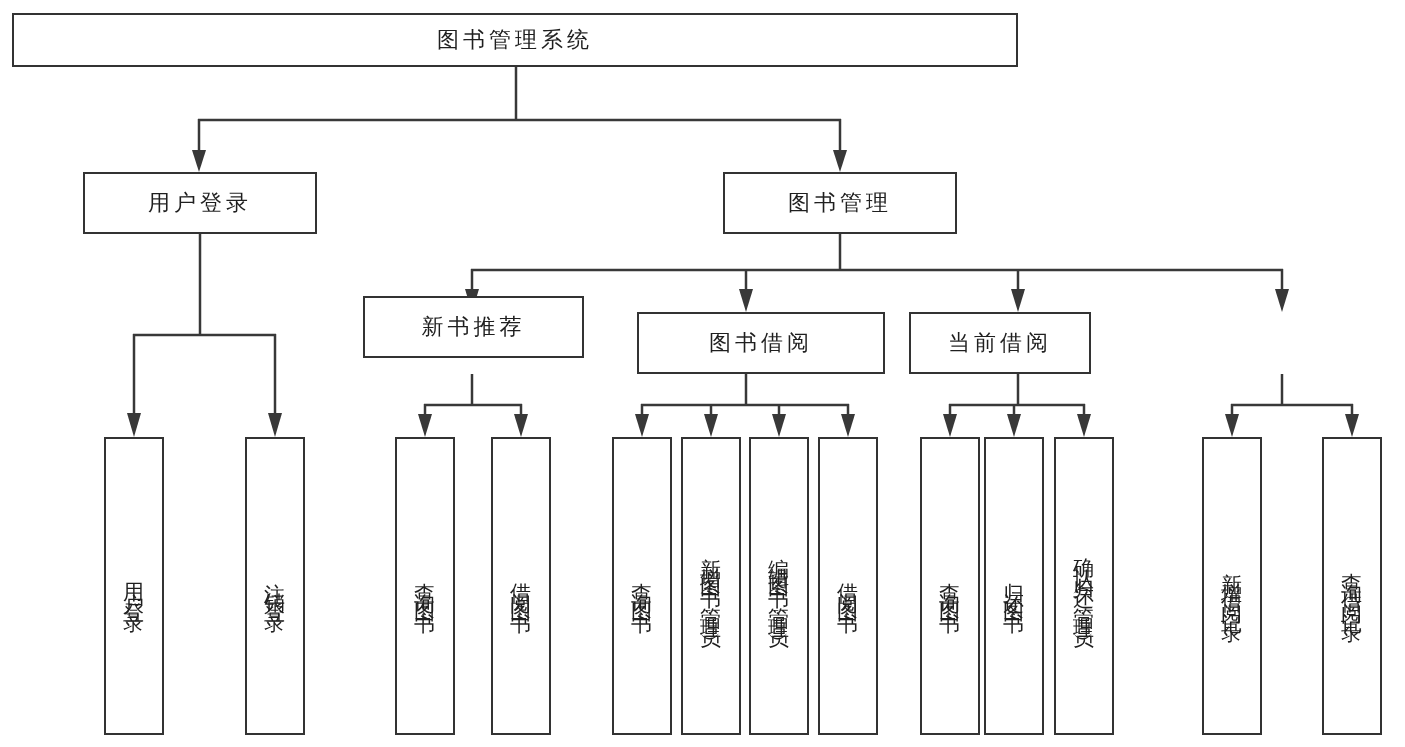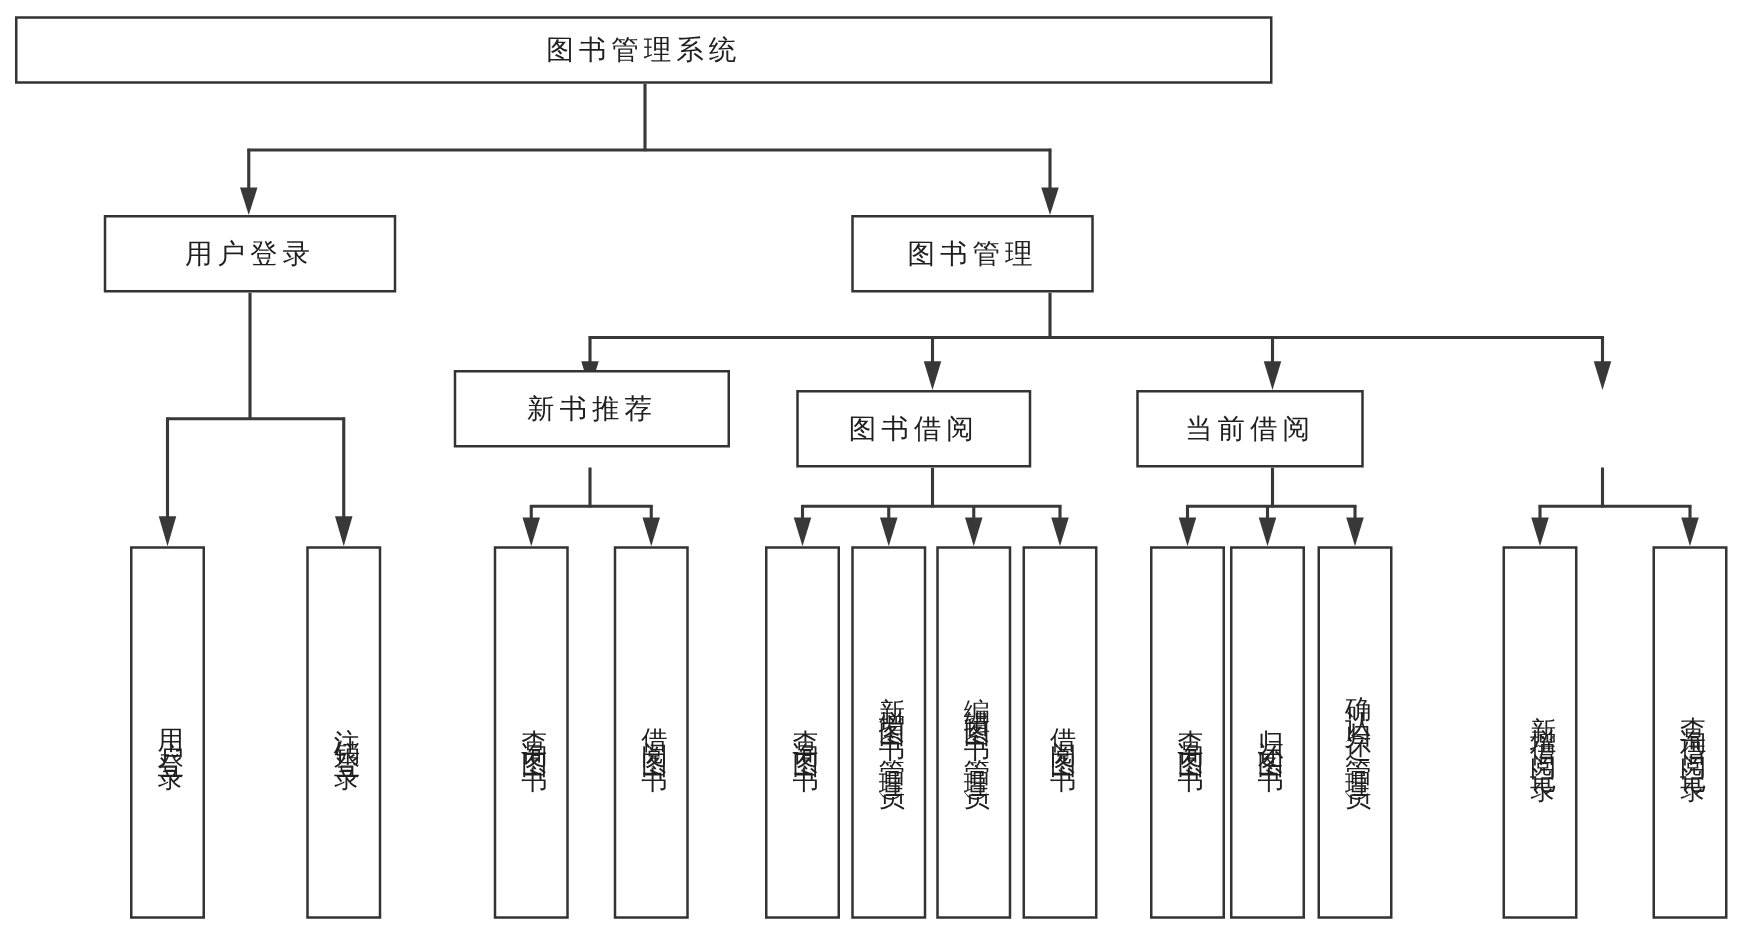--- a/index.html
+++ b/index.html
@@ -1,19 +1,19 @@
 <!DOCTYPE html>
 <html style="--background: #ffffff; --line: #383838; --box_border: #333333; --text: #1f1f1f; --watermark: #9c9c9c;"><head>
 <meta charset="utf-8">
 <style>
   html,body { margin:0; padding:0; background:#fff; }
   .canvas {
     position:relative; width:1405px; height:747px;
     background:var(--background,#ffffff);
-    font-family:Liberation Mono, monospace;
+    font-family:Liberation Sans, sans-serif;
     overflow:hidden;
     border-radius:18px;
   }
   #connectors { position:absolute; left:0; top:0; z-index:0; }
   #connectors line { stroke:var(--line,#383838); stroke-width:2.5; }
   #connectors polygon { fill:var(--line,#383838); }
   .box {
     position:absolute; box-sizing:border-box; background:#ffffff;
     border:2.5px solid var(--box_border,#333333);
     color:var(--text,#1f1f1f);
@@ -101,24 +101,24 @@
       <line x1="1232" y1="404" x2="1232" y2="418"></line>
       <polygon points="1225,414 1239,414 1232,437"></polygon>
       <line x1="1352" y1="404" x2="1352" y2="418"></line>
       <polygon points="1345,414 1359,414 1352,437"></polygon>
     </g>
   </svg>
 
   <div class="box hbox" style="left:12px;top:13px;width:1006px;height:54px">图书管理系统</div>
 
   <div class="box hbox" style="left:83px;top:172px;width:234px;height:62px">用户登录</div>
-  <div class="box hbox" style="left:681px;top:172px;width:194px;height:62px">图书管理</div>
+  <div class="box hbox" style="left:723px;top:172px;width:234px;height:62px">图书管理</div>
 
   <div class="box hbox" style="left:363px;top:296px;width:221px;height:62px">新书推荐</div>
-  <div class="box hbox" style="left:637px;top:312px;width:188px;height:62px">图书借阅</div>
+  <div class="box hbox" style="left:637px;top:312px;width:248px;height:62px">图书借阅</div>
   <div class="box hbox" style="left:909px;top:312px;width:182px;height:62px">当前借阅</div>
 
   <div class="box leaf" style="left:104px;top:437px;width:60px;height:298px">
     <span class="vlabel">用户登录</span>
   </div>
   <div class="box leaf" style="left:245px;top:437px;width:60px;height:298px">
     <span class="vlabel">注销登录</span>
   </div>
 
   <div class="box leaf" style="left:395px;top:437px;width:60px;height:298px">

